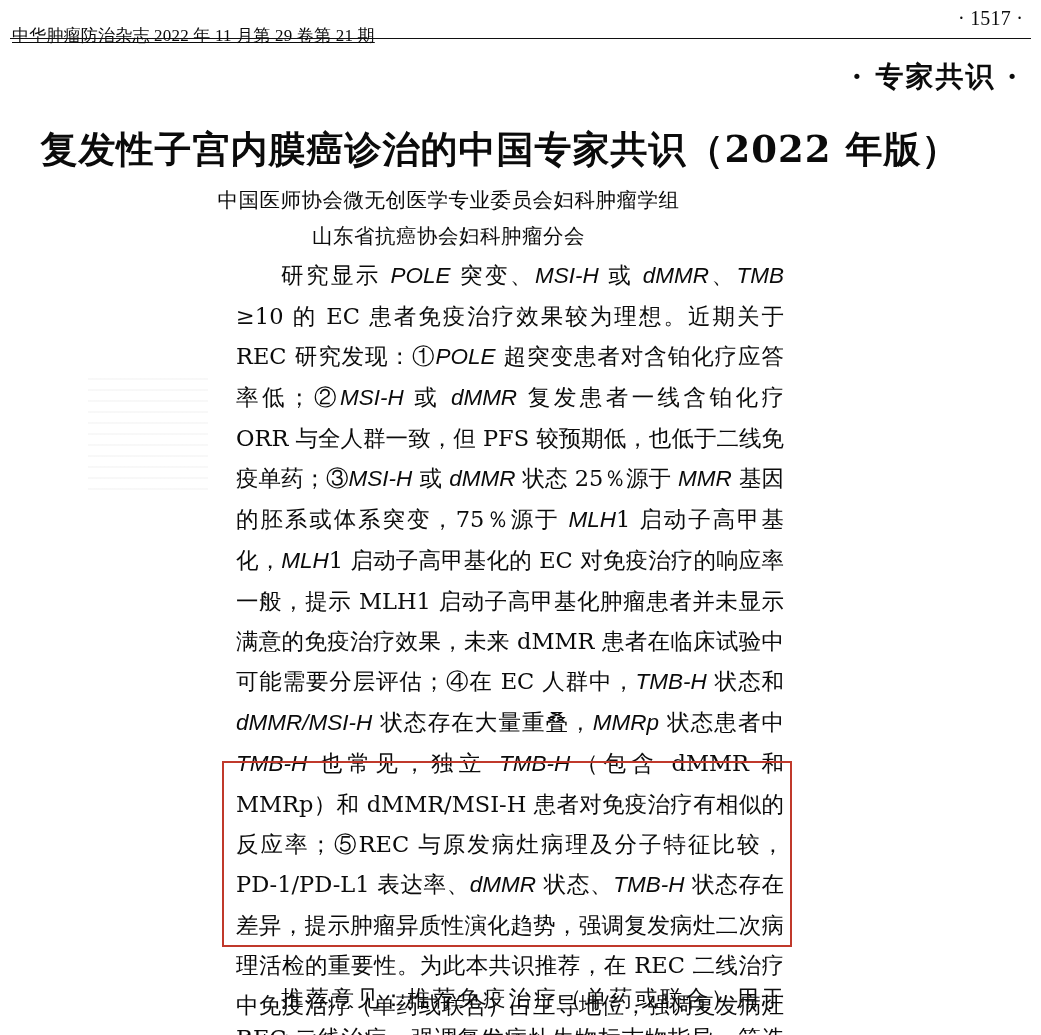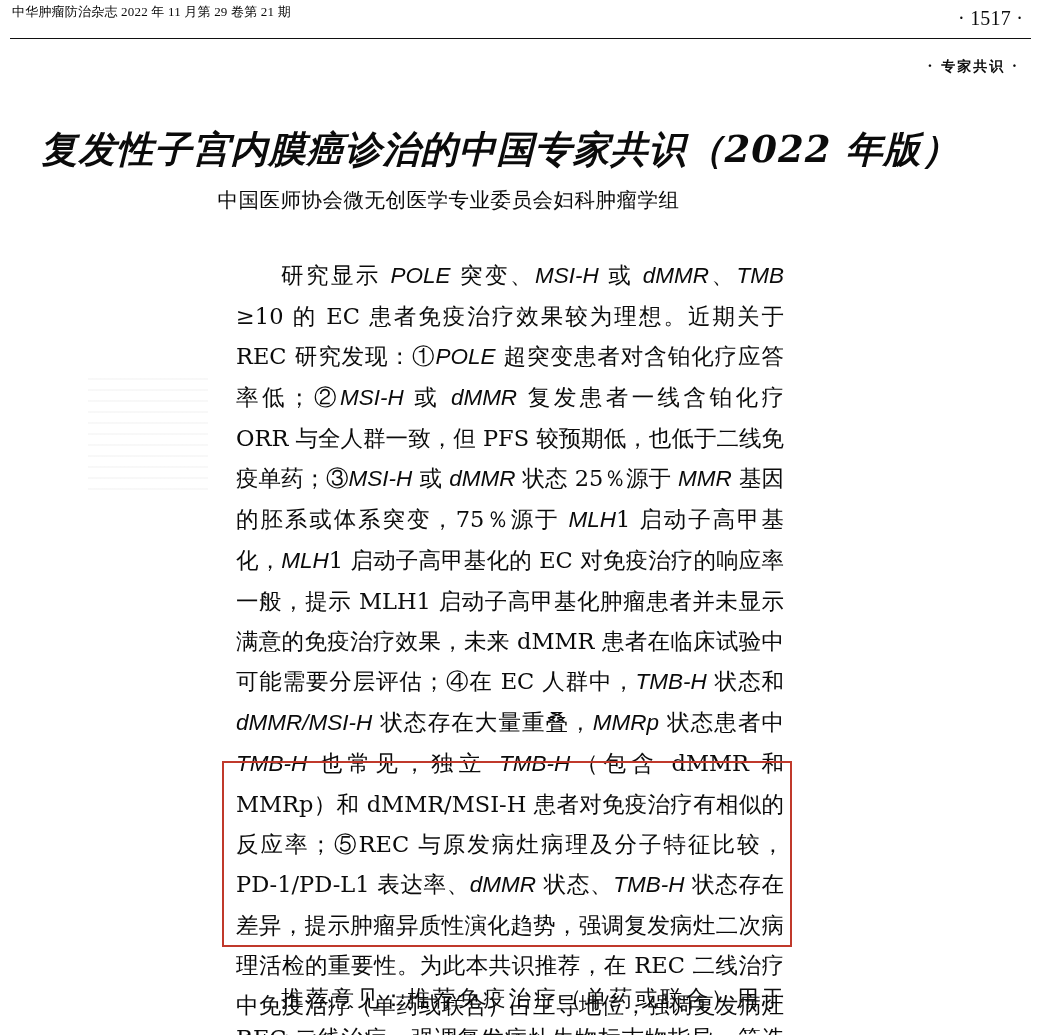--- a/index.html
+++ b/index.html
@@ -24,24 +24,25 @@
     width: 1041px;
     height: 40px;
     display: flex;
     align-items: center;
     font-size: 16.5px;
     letter-spacing: 0.2px;
   }
   .runhead .rh-left {
     position: absolute;
     left: 12px;
-    top: 3px;
+    top: 24px;
     font-family: "Liberation Serif", "DejaVu Serif", serif;
-    font-size: 13px;
+    font-size: 17px;
     white-space: nowrap;
+    text-decoration: underline;
   }
   .runhead .rh-center {
     position: absolute;
     left: 345px;
     top: 7px;
     font-size: 17px;
     letter-spacing: 0.6px;
     white-space: nowrap;
   }
   .runhead .rh-right {
@@ -58,39 +59,38 @@
     width: 1021px;
     height: 1px;
     background: #111;
   }
 
   
   .category {
     position: absolute;
     top: 58px;
     right: 22px;
-    font-size: 14px;
+    font-size: 28px;
     letter-spacing: 2px;
     font-weight: 700;
     font-family: "DejaVu Serif", "Liberation Serif", serif;
   }
 
   
   .title {
     position: absolute;
     top: 100px;
     left: 0;
     width: 1000px;
     text-align: center;
     font-size: 37px;
     font-weight: 700;
     letter-spacing: 1px;
     font-family: "DejaVu Serif", "Liberation Serif", serif;
     white-space: nowrap;
-    font-style: italic;
   }
 
   
   .orgs {
     position: absolute;
     top: 182px;
     left: 0;
     width: 897px;
     text-align: center;
     font-size: 20.5px;
@@ -164,20 +164,21 @@
   <span class="rh-right">· 1517 ·</span>
 </div>
 <div class="rule"></div>
 
 <div class="category">· 专家共识 ·</div>
 
 <h1 class="title">复发性子宫内膜癌诊治的中国专家共识（2022 年版）</h1>
 
 <div class="orgs">
   <div>中国医师协会微无创医学专业委员会妇科肿瘤学组</div>
+  <div>山东省抗癌协会妇科肿瘤分会</div>
 </div>
 
 <div class="margin-artifact"></div>
 
 <div class="col">
   <p class="indent">研究显示 <i>POLE</i> 突变、<i>MSI-H</i> 或 <i>dMMR</i>、<i>TMB</i> ≥10 的 EC 患者免疫治疗效果较为理想。近期关于 REC 研究发现：①<i>POLE</i> 超突变患者对含铂化疗应答率低；②<i>MSI-H</i> 或 <i>dMMR</i> 复发患者一线含铂化疗 ORR 与全人群一致，但 PFS 较预期低，也低于二线免疫单药；③<i>MSI-H</i> 或 <i>dMMR</i> 状态 25％源于 <i>MMR</i> 基因的胚系或体系突变，75％源于 <i>MLH</i>1 启动子高甲基化，<i>MLH</i>1 启动子高甲基化的 EC 对免疫治疗的响应率一般，提示 MLH1 启动子高甲基化肿瘤患者并未显示满意的免疫治疗效果，未来 dMMR 患者在临床试验中可能需要分层评估；④在 EC 人群中，<i>TMB-H</i> 状态和 <i>dMMR/MSI-H</i> 状态存在大量重叠，<i>MMRp</i> 状态患者中 <i>TMB-H</i> 也常见，独立 <i>TMB-H</i>（包含 dMMR 和 MMRp）和 dMMR/MSI-H 患者对免疫治疗有相似的反应率；⑤REC 与原发病灶病理及分子特征比较，PD-1/PD-L1 表达率、<i>dMMR</i> 状态、<i>TMB-H</i> 状态存在差异，提示肿瘤异质性演化趋势，强调复发病灶二次病理活检的重要性。为此本共识推荐，在 REC 二线治疗中免疫治疗（单药或联合）占主导地位，强调复发病灶生物标志物指导，筛选高反应率患者。</p>
 </div>
 
 <div class="hl-box"></div>
 

